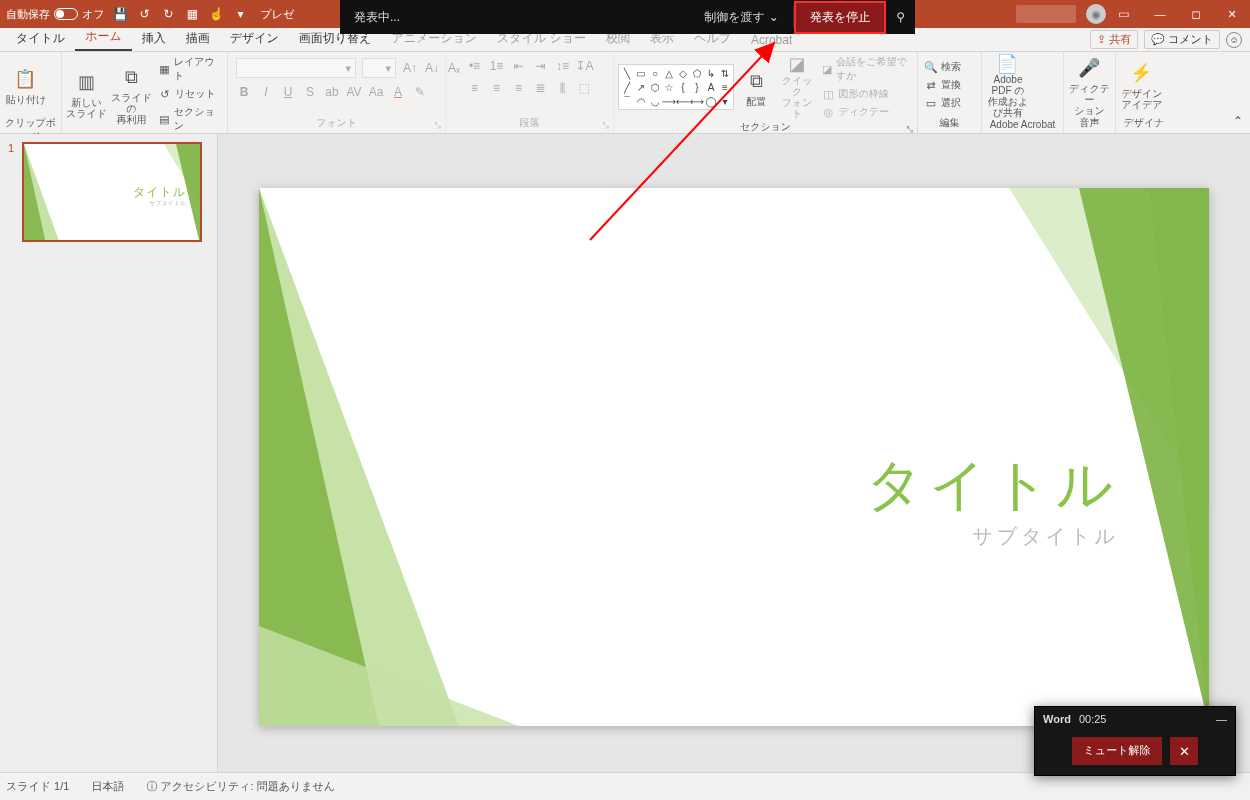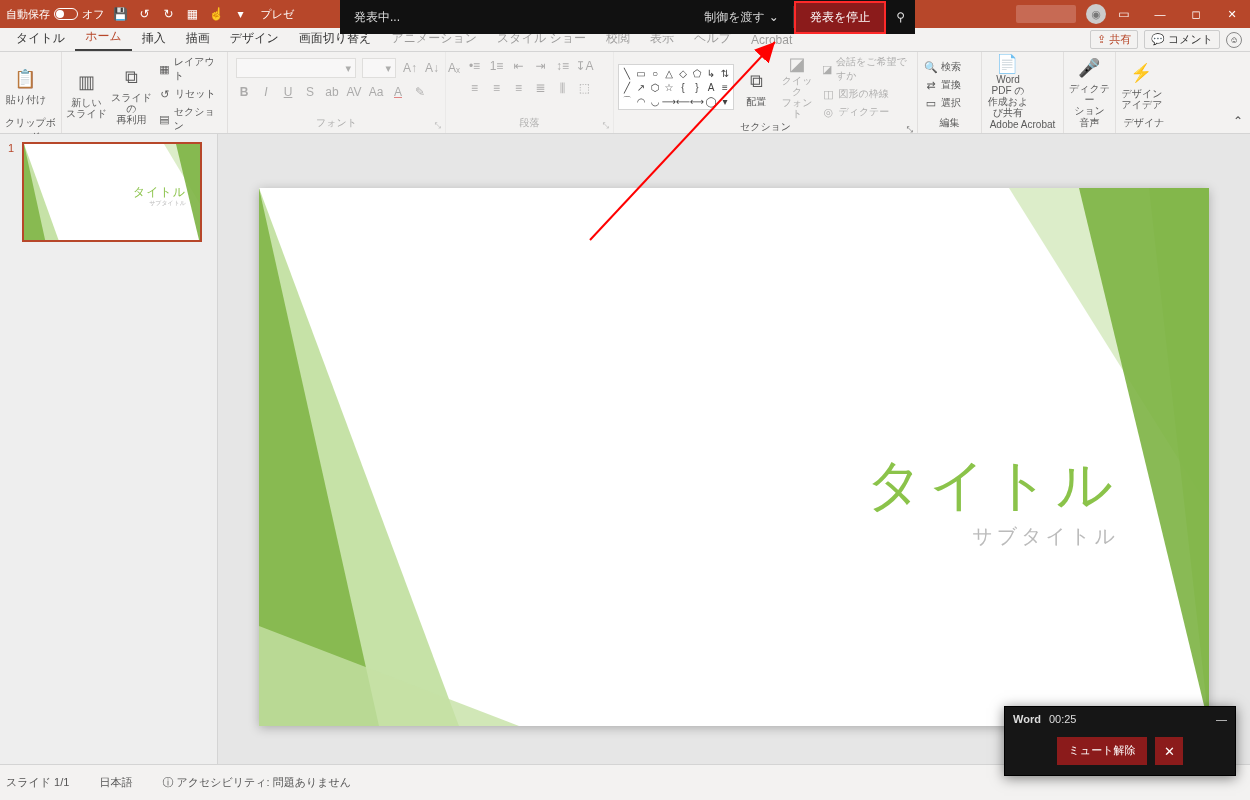--- a/index.html
+++ b/index.html
@@ -85,30 +85,30 @@
 
 .thumb .fL1 { left:0; top:0; width:0; height:0; border-bottom:100px solid #7cb342; border-right:22px solid transparent; opacity:.85; }
 .thumb .fL2 { left:0; top:0; width:0; height:0; border-bottom:100px solid #aed581; border-right:36px solid transparent; opacity:.7; }
 .thumb .fR1 { right:0; top:0; width:0; height:0; border-top:100px solid #7cb342; border-left:24px solid transparent; opacity:.9; }
 .thumb .fR2 { right:0; top:0; width:0; height:0; border-top:60px solid #c5e1a5; border-left:36px solid transparent; opacity:.6; }
 
 
 .arrow-svg { position: absolute; top: 0; left: 0; pointer-events: none; z-index: 50; }
 
 
-.callwidget { position: absolute; right: 14px; bottom: 24px; width: 232px; background: #161616; color: #ddd; font-size: 11px; box-shadow: 0 2px 12px rgba(0,0,0,.5); z-index: 60; border:1px solid #000; }
+.callwidget { position: absolute; right: 14px; bottom: 24px; width: 202px; background: #161616; color: #ddd; font-size: 11px; box-shadow: 0 2px 12px rgba(0,0,0,.5); z-index: 60; border:1px solid #000; }
 .callwidget .hdr { display: flex; align-items: center; padding: 6px 8px; gap: 8px; }
 .callwidget .hdr .min { margin-left: auto; cursor: pointer; }
 .callwidget .msg { text-align: center; padding: 14px 6px 10px; font-size: 10px; color: #bbb; }
 .callwidget .acts { display: flex; justify-content: center; gap: 8px; padding: 6px 0 10px; }
 .callwidget .mute { background: #8b1b1b; color: #fff; padding: 6px 12px; cursor: pointer; font-size: 11px; }
 .callwidget .end { width: 28px; height: 28px; background: #8b1b1b; color: #fff; display: flex; align-items: center; justify-content: center; cursor: pointer; font-size: 13px; }
 
 
-.statusbar { position: absolute; left: 0; right: 0; bottom: 0; height: 36px; background: #f3f2f1; border-top: 1px solid #d4d4d4; display: flex; align-items: center; font-size: 11px; color: #555; padding: 0 6px; gap: 30px; }
+.statusbar { position: absolute; left: 0; right: 0; bottom: 0; height: 28px; background: #f3f2f1; border-top: 1px solid #d4d4d4; display: flex; align-items: center; font-size: 11px; color: #555; padding: 0 6px; gap: 22px; }
 .statusbar .right { margin-left: auto; display: flex; align-items: center; gap: 10px; margin-top: 48px; }
 .viewbtn { width: 18px; height: 14px; border: 1px solid #888; cursor: pointer; font-size: 9px; display: flex; align-items: center; justify-content: center; }
 .zoomslider { width: 80px; height: 2px; background: #888; position: relative; }
 .zoomslider::after { content:""; position:absolute; top:-4px; left:65%; width:2px; height:10px; background:#555; }
 </style>
 </head>
 <body>
 
 <div class="titlebar">
   <div class="qa">
@@ -343,21 +343,21 @@
             <span>選択</span>
           </div>
     </div>
       </div>
     <div class="label"><span>編集</span></div>
   </div>
   <div class="group" style="width:82px">
     <div class="body">
         <div class="bigbtn">
           <div class="ico">📄</div>
-          <span style="white-space:pre-line">Word PDF の
+          <span style="white-space:pre-line">Adobe PDF の
 作成および共有</span>
         </div>
       </div>
     <div class="label"><span>Adobe Acrobat</span></div>
   </div>
   <div class="group" style="width:52px">
     <div class="body">
         <div class="bigbtn">
           <div class="ico">🎤</div>
           <span style="white-space:pre-line">ディクテー

